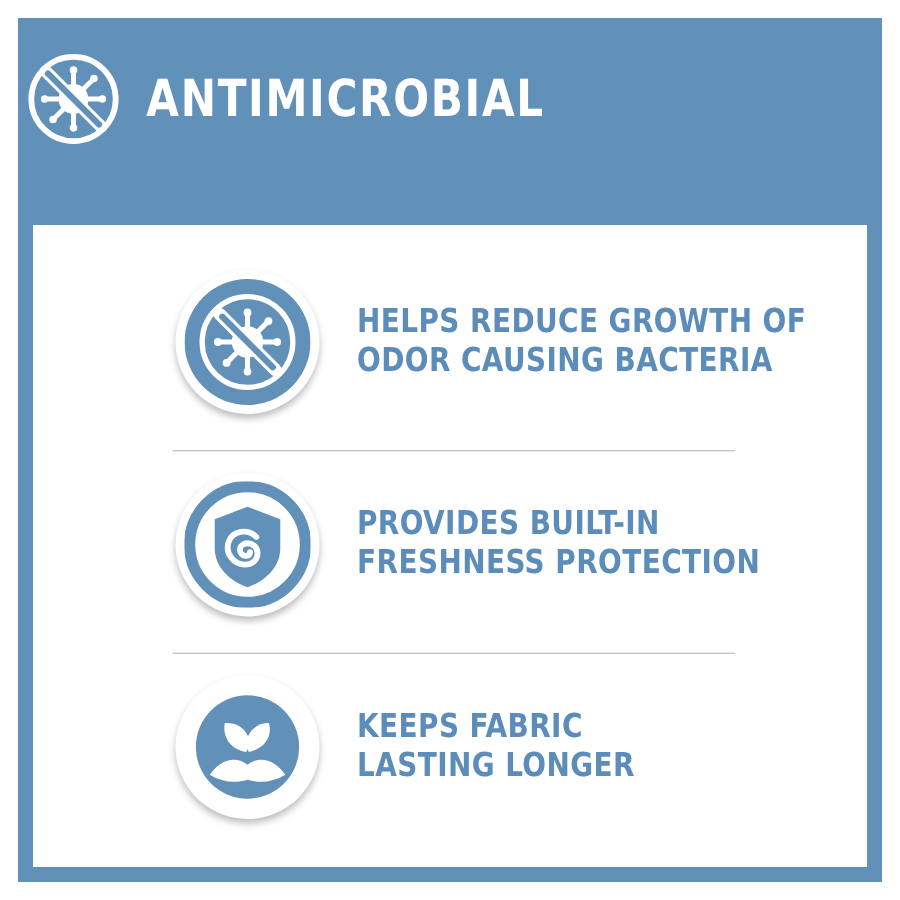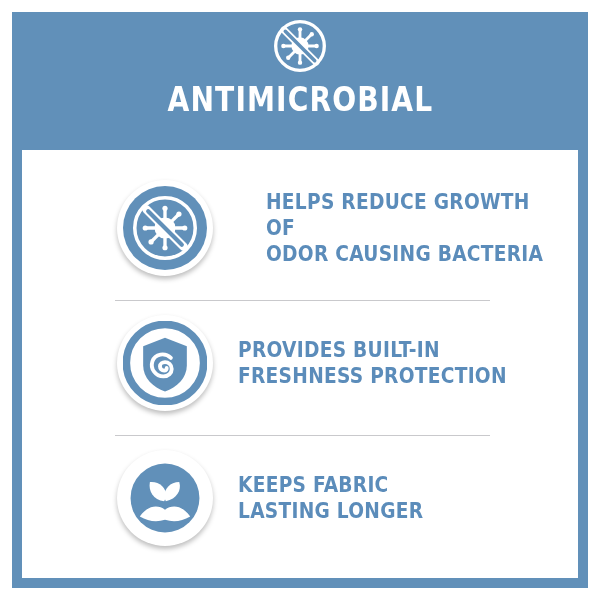--- a/index.html
+++ b/index.html
@@ -35,21 +35,21 @@
   }
 
   
   .header {
     position: absolute;
     left: 0;
     top: 0;
     width: 576px;
     height: 106px;
     display: flex;
-    flex-direction: column;
+    flex-direction: row;
     align-items: center;
     justify-content: flex-start;
   }
 
   .header-icon {
     margin-top: 2px;
     width: 74px;
     height: 74px;
     display: block;
   }
@@ -87,21 +87,21 @@
 
   .feature-row {
     position: absolute;
     left: 0;
     width: 556px;
     height: 128px;
     display: flex;
     align-items: center;
   }
 
-  .feature-row.row-0 { top: 14px; gap: 28px; }
+  .feature-row.row-0 { top: 14px; }
   .feature-row.row-1 { top: 149px; }
   .feature-row.row-2 { top: 284px; }
 
   .feature-icon-wrap {
     position: relative;
     margin-left: 95px;
     width: 96px;
     height: 96px;
     flex: 0 0 96px;
   }

